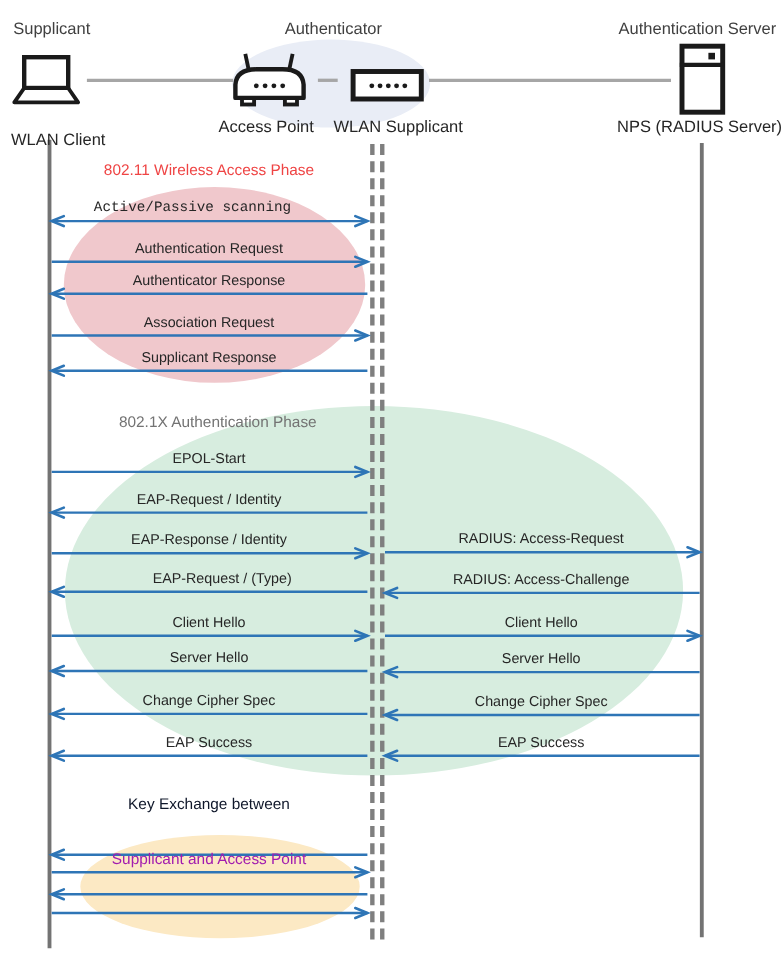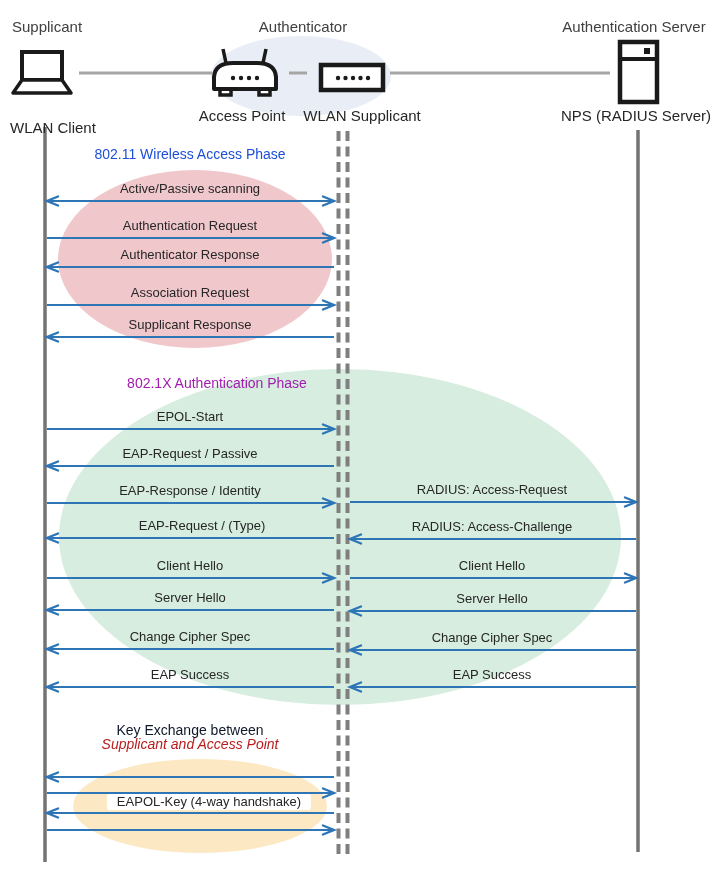--- a/index.html
+++ b/index.html
@@ -125,38 +125,37 @@
 
   <div class="lbl actor left-align" style="left:12px;top:19px;">Supplicant</div>
   <div class="lbl actor" style="left:303px;top:19px;">Authenticator</div>
   <div class="lbl actor" style="left:634px;top:19px;">Authentication Server</div>
 
   <div class="lbl device left-align" style="left:10px;top:108px;margin-top:12px;">WLAN Client</div>
   <div class="lbl device" style="left:242px;top:108px;">Access Point</div>
   <div class="lbl device" style="left:362px;top:108px;">WLAN Supplicant</div>
   <div class="lbl device" style="left:636px;top:108px;">NPS (RADIUS Server)</div>
 
-  <div class="lbl title" id="phase-title-0" style="left: 190px; top: 146px; color: #1d4ed8;">802.11 Wireless Access Phase</div>
-  <div class="lbl title" id="phase-title-1" style="left: 217px; top: 375px; color: #a21caf; text-align: right;">802.1X Authentication Phase</div>
+  <div class="lbl title" id="phase-title-0" style="left: 190px; top: 146px; color: #ef4444;">802.11 Wireless Access Phase</div>
+  <div class="lbl title" id="phase-title-1" style="left: 198px; top: 375px; color: #737373; text-align: right;">802.1X Authentication Phase</div>
   <div class="lbl title" id="phase-title-2a" style="left: 190px; top: 722px; color: #0f172a;">Key Exchange between</div>
-  <div class="lbl title" id="phase-title-2b" style="left: 190px; top: 736px; color: #b91c1c; font-style: italic;">Supplicant and Access Point</div>
+  <div class="lbl title" id="phase-title-2b" style="left: 190px; top: 772px; color: #a21caf;">Supplicant and Access Point</div>
 
-<div class="lbl msg" style="left: 190px; top: 181px;">Active/Passive scanning</div>
+<div class="lbl msg" style="left: 175px; top: 181px; font-family: Liberation Mono, monospace;">Active/Passive scanning</div>
     <div class="lbl msg" style="left: 190px; top: 218px;">Authentication Request</div>
     <div class="lbl msg" style="left: 190px; top: 247px;">Authenticator Response</div>
     <div class="lbl msg" style="left: 190px; top: 285px;">Association Request</div>
     <div class="lbl msg" style="left: 190px; top: 317px;">Supplicant Response</div>
     <div class="lbl msg" style="left: 190px; top: 409px;">EPOL-Start</div>
-    <div class="lbl msg" style="left: 190px; top: 446px;">EAP-Request / Passive</div>
+    <div class="lbl msg" style="left: 190px; top: 446px;">EAP-Request / Identity</div>
     <div class="lbl msg" style="left: 190px; top: 483px;">EAP-Response / Identity</div>
     <div class="lbl msg" style="left: 492px; top: 482px;">RADIUS: Access-Request</div>
     <div class="lbl msg" style="left: 190px; top: 518px; margin-left: 12px;">EAP-Request / (Type)</div>
     <div class="lbl msg" style="left: 492px; top: 519px;">RADIUS: Access-Challenge</div>
     <div class="lbl msg" style="left: 190px; top: 558px;">Client Hello</div>
     <div class="lbl msg" style="left: 492px; top: 558px;">Client Hello</div>
     <div class="lbl msg" style="left: 190px; top: 590px;">Server Hello</div>
     <div class="lbl msg" style="left: 492px; top: 591px;">Server Hello</div>
     <div class="lbl msg" style="left: 190px; top: 629px;">Change Cipher Spec</div>
     <div class="lbl msg" style="left: 492px; top: 630px;">Change Cipher Spec</div>
     <div class="lbl msg" style="left: 190px; top: 667px;">EAP Success</div>
     <div class="lbl msg" style="left: 492px; top: 667px;">EAP Success</div>
-    <div class="lbl msg boxed" style="left: 209px; top: 794px;">EAPOL-Key (4-way handshake)</div>
   </div>
 
 </body></html>

